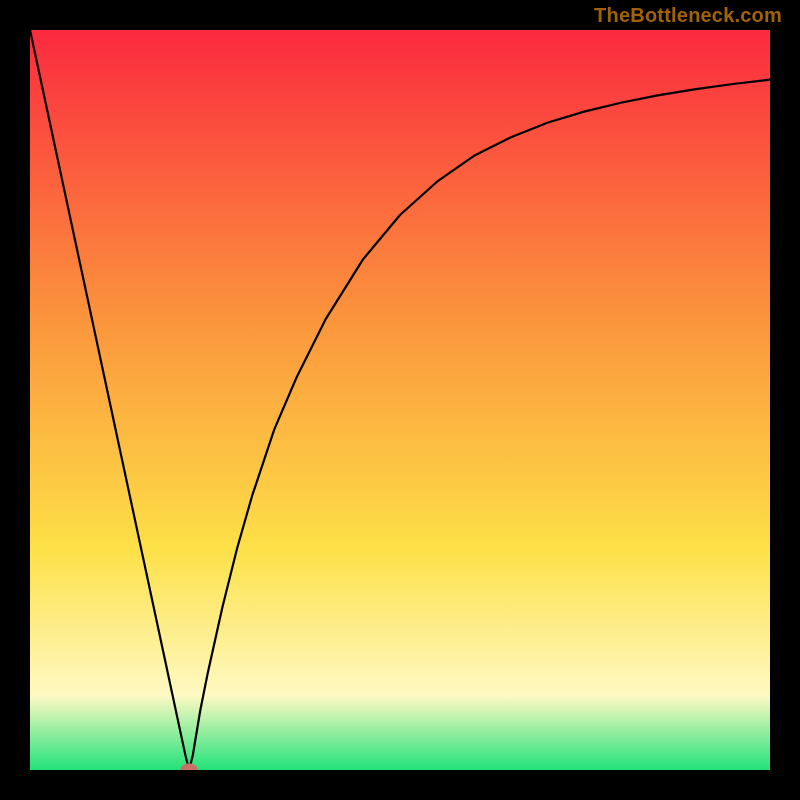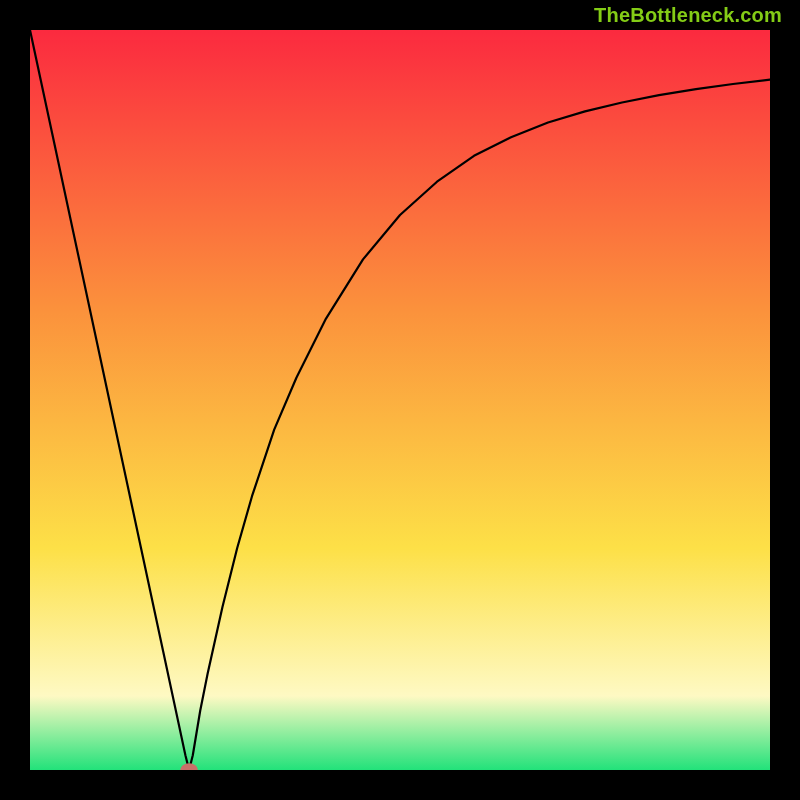--- a/index.html
+++ b/index.html
@@ -13,21 +13,21 @@
   .frame {
     position: relative;
     width: 800px;
     height: 800px;
     background: #000;
   }
   .watermark {
     position: absolute;
     top: 4px;
     right: 18px;
-    color: #84cc16;
+    color: #a16207;
     font-size: 20px;
     font-weight: 600;
     letter-spacing: 0.2px;
     z-index: 5;
   }
   .plot-area {
     position: absolute;
     left: 30px;
     top: 30px;
     width: 740px;

